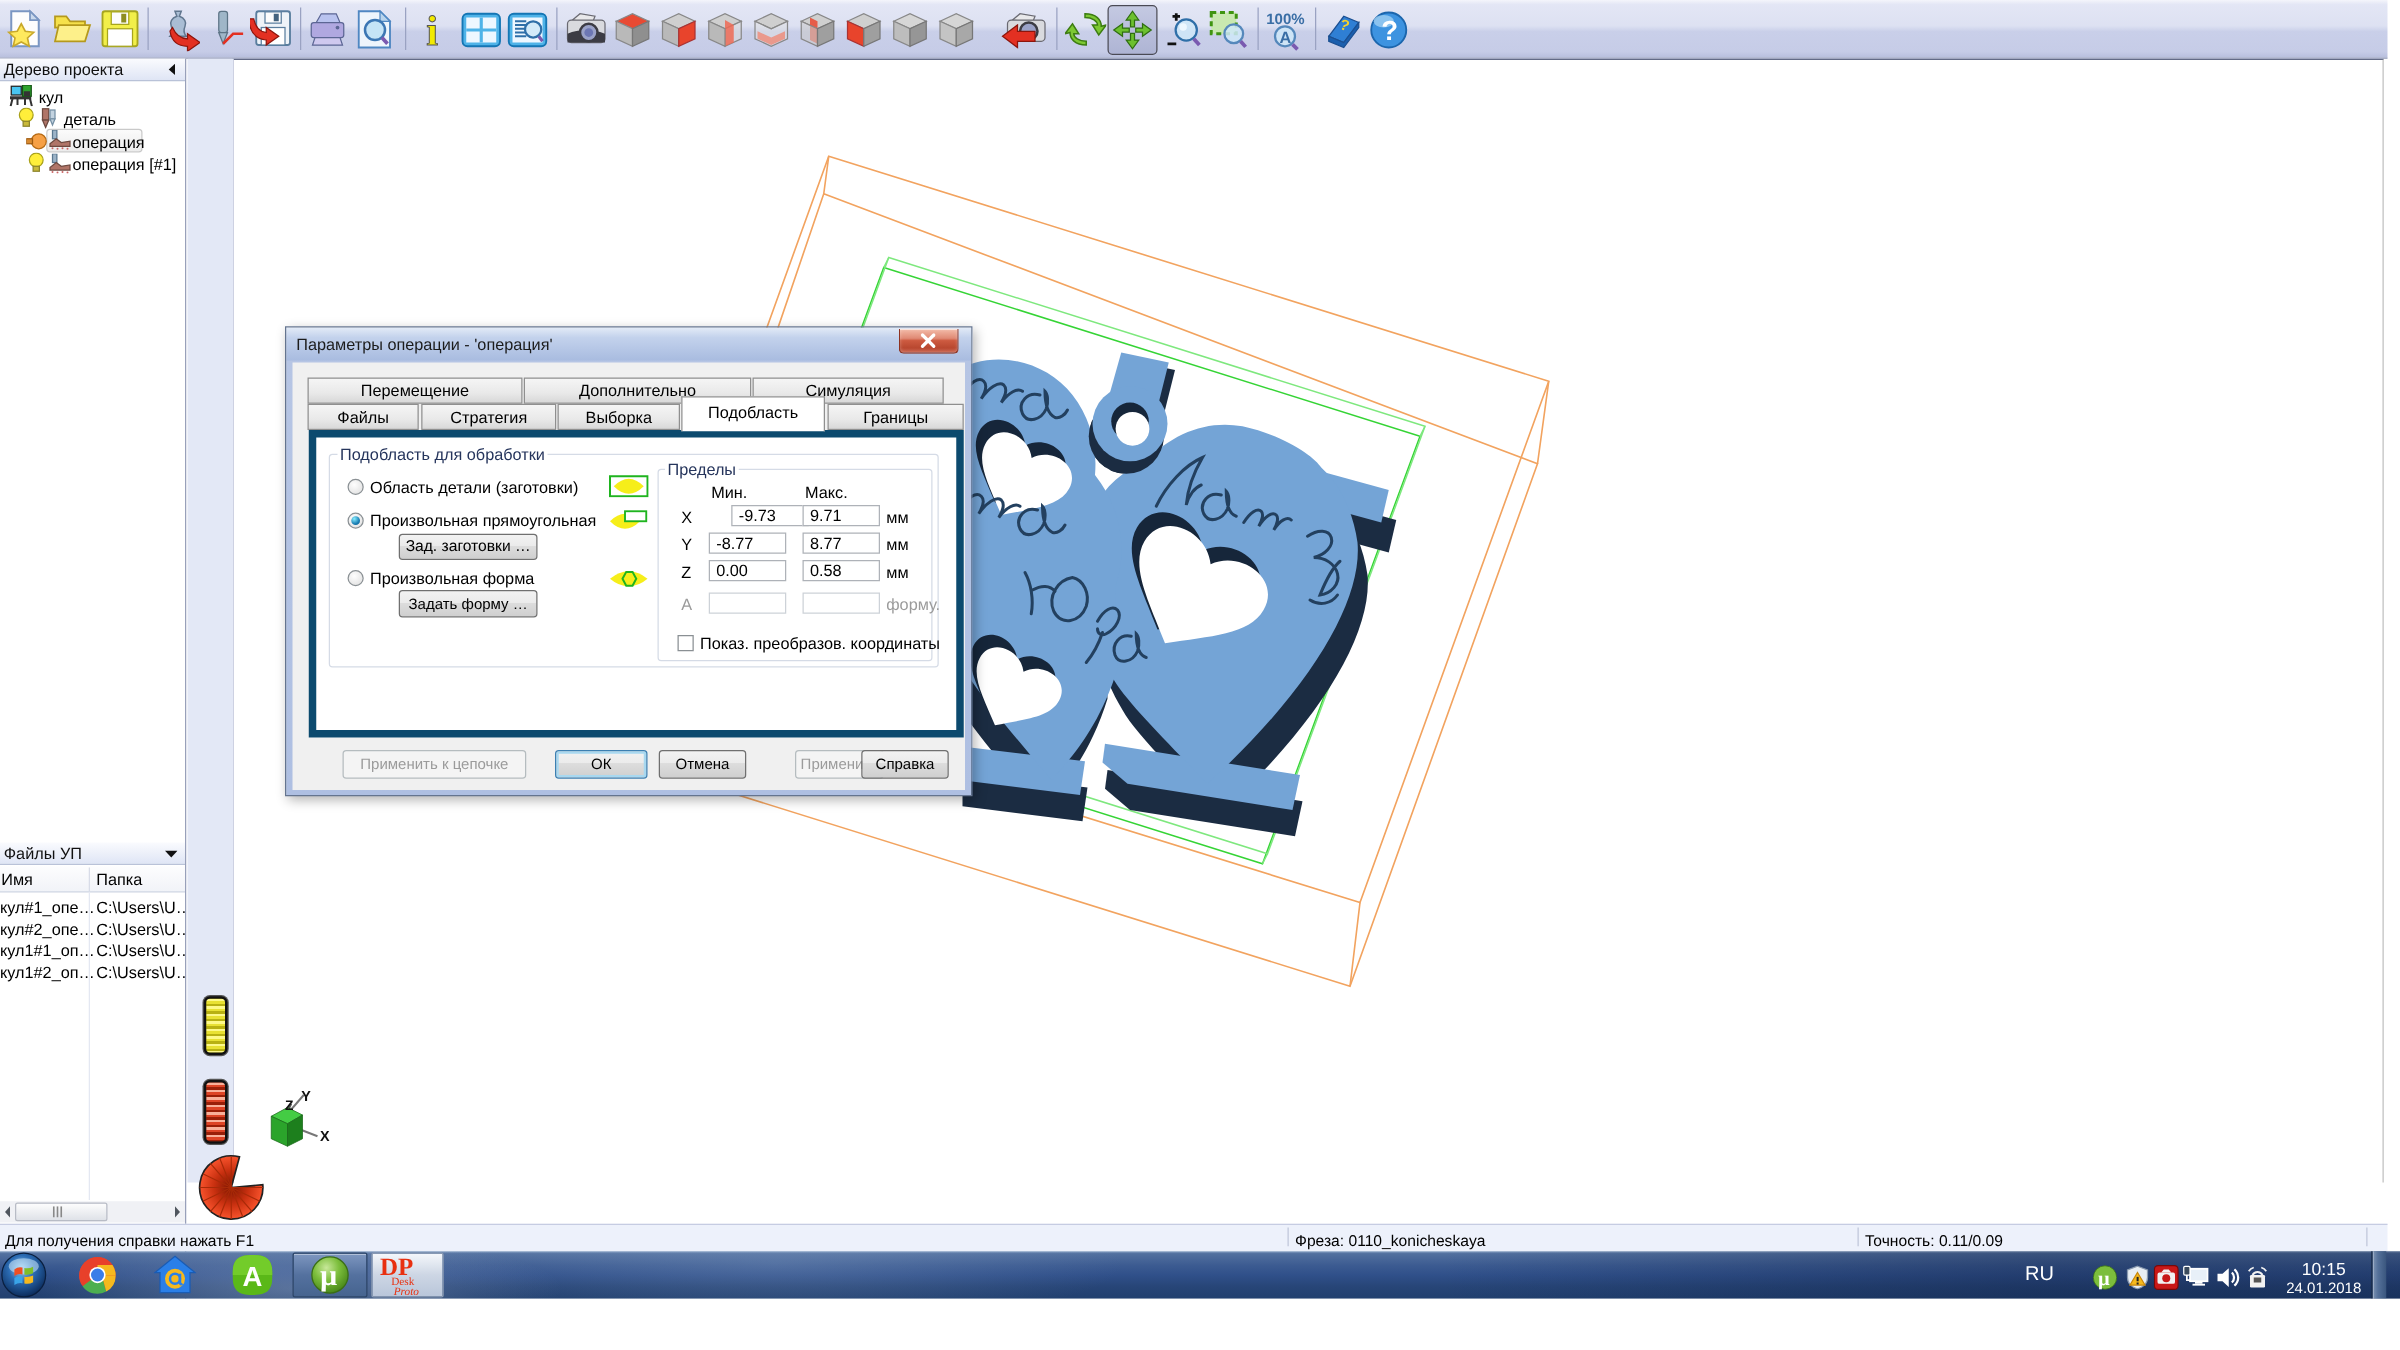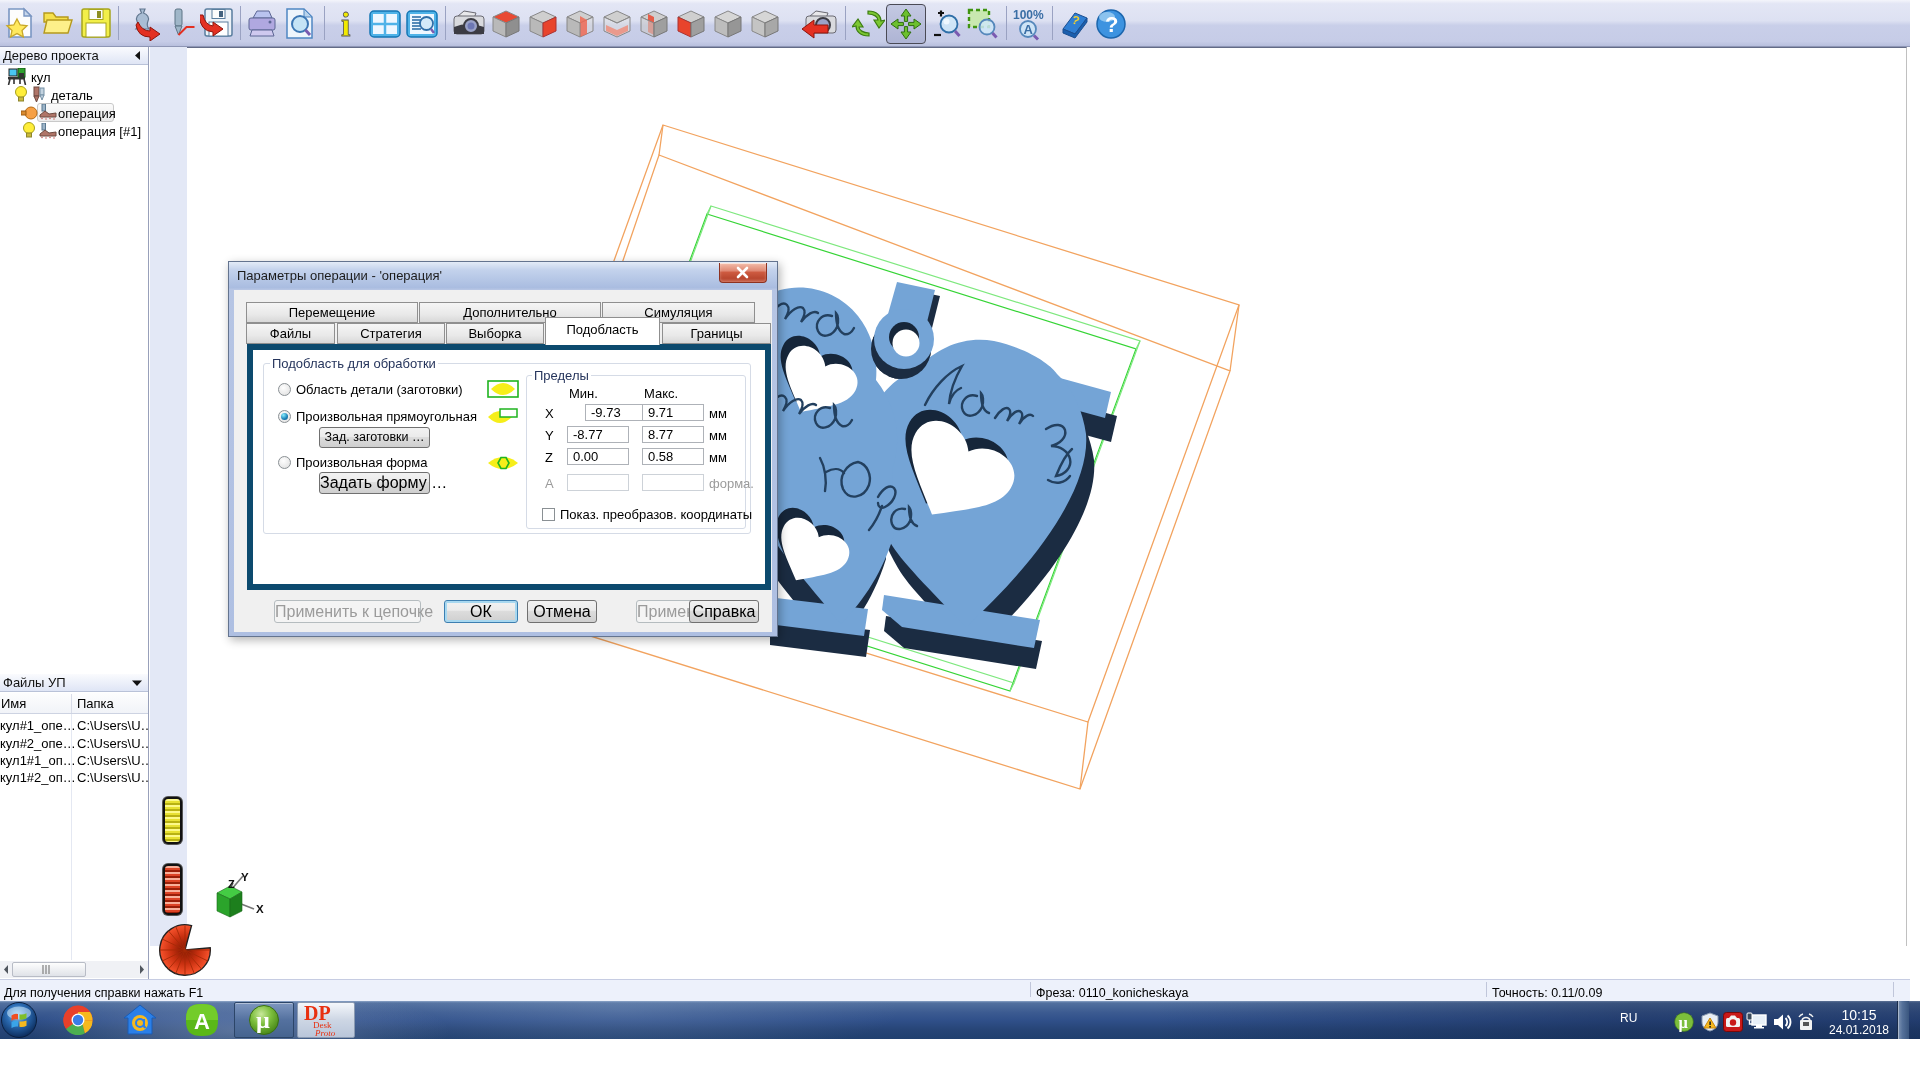--- a/index.html
+++ b/index.html
@@ -58,21 +58,21 @@
   border:1px solid #8f8f8f; font-size:13px; color:#000; text-align:center; line-height:19px; }
 .tabactive { background:#fff; border-bottom:none; z-index:3; }
 #tabpanel { position:absolute; left:13px; top:54px; width:524px; height:246px; background:#fff; border:6px solid #0c4a6e; z-index:2; }
 .grp { position:absolute; border:1px solid #d5dbe6; border-radius:3px; }
 .grplabel { position:absolute; font-size:13px; color:#26355c; background:#fff; padding:0 2px; }
 .radio { position:absolute; width:13px; height:13px; border-radius:50%;
   border:1px solid #8a9094; background:radial-gradient(circle at 40% 35%, #fefefe, #ddd); }
 .radio.sel::after { content:""; position:absolute; left:2px; top:2px; width:7px; height:7px; border-radius:50%;
   background:radial-gradient(circle at 35% 30%, #8ef, #1a7fb5 60%, #0a5a87); }
 .rlabel { position:absolute; font-size:13px; color:#000; white-space:nowrap; }
-.btn7 { position:absolute; font-size:16px; color:#000; text-align:center; white-space:nowrap;
+.btn7 { position:absolute; font-size:12px; color:#000; text-align:center; white-space:nowrap;
   background:linear-gradient(to bottom,#f2f2f2,#ebebeb 45%,#dddddd 46%,#cfcfcf);
   border:1px solid #707070; border-radius:3px; }
 .btn7.dis { color:#9b9b9b; background:#f4f4f4; border-color:#b5bcbf;margin-left:30px; }
 .inp { position:absolute; width:62px; height:17px; background:#fff; border:1px solid #aeb2b8;
   font-size:13px; color:#000; line-height:15px; padding-left:5px; }
 .flabel { position:absolute; font-size:13px; color:#000; }
 .gray { color:#9b9b9b !important; }
 </style></head>
 <body>
 <div id="screen">
@@ -553,21 +553,21 @@
       <text x="8" y="24" font-size="24" font-weight="bold" fill="#fff" font-family="Liberation Serif">µ</text>
     </svg>
 
     <div class="btn" style="left:297px;width:58px;background:linear-gradient(to bottom,#f4f7fb,#cdd6e4 50%,#b9c6da);border:1px solid #8a9ab2;"></div>
     <svg width="50" height="34" viewBox="0 0 50 34" style="position:absolute;left:301px;top:2px;">
       <text x="3" y="17" font-family="Liberation Serif" font-size="20" font-weight="bold" fill="#e83010">DP</text>
       <text x="12" y="25" font-family="Liberation Serif" font-size="9" fill="#e83010">Desk</text>
       <text x="14" y="33" font-family="Liberation Serif" font-style="italic" font-size="9" fill="#e83010">Proto</text>
     </svg>
 
-    <div style="position:absolute;left:1620px;top:10px;font-size:12px;color:#fff;">RU</div>
+    <div style="position:absolute;left:1620px;top:10px;font-size:16px;color:#fff;">RU</div>
     <svg width="20" height="20" viewBox="0 0 32 32" style="position:absolute;left:1674px;top:11px;">
       <circle cx="16" cy="16" r="15" fill="#7cbe3c" stroke="#3a6e14"></circle>
       <text x="7" y="25" font-size="26" font-weight="bold" fill="#fff" font-family="Liberation Serif">µ</text>
     </svg>
     <svg width="20" height="20" viewBox="0 0 20 20" style="position:absolute;left:1700px;top:11px;">
       <path d="M10 1 L18 4 L18 10 C18 15 14 18 10 19 C6 18 2 15 2 10 L2 4 Z" fill="#e8eef4" stroke="#8a9ab0"></path>
       <path d="M10 6 L16 16 L4 16 Z" fill="#f6b91e" stroke="#c8860a"></path>
       <rect x="9.3" y="9.5" width="1.6" height="3.5" fill="#222"></rect>
       <rect x="9.3" y="14" width="1.6" height="1.6" fill="#222"></rect>
     </svg>
@@ -656,21 +656,21 @@
         <input class="inp" style="left: 314px; top: 76px;" value="-8.77">
         <input class="inp" style="left: 389px; top: 76px;" value="8.77">
         <div class="flabel" style="left:456px;top:78px;">мм</div>
         <div class="flabel" style="left:292px;top:100px;">Z</div>
         <input class="inp" style="left: 314px; top: 98px;" value="0.00">
         <input class="inp" style="left: 389px; top: 98px;" value="0.58">
         <div class="flabel" style="left:456px;top:100px;">мм</div>
         <div class="flabel gray" style="left:292px;top:126px;">A</div>
         <input class="inp" style="left: 314px; top: 124px; border-color: rgb(205, 210, 216);">
         <input class="inp" style="left: 389px; top: 124px; border-color: rgb(205, 210, 216);">
-        <div class="flabel gray" style="left:456px;top:126px;">форма.</div>
+        <div class="flabel gray" style="left:456px;top:126px;">форму.</div>
         <div style="position:absolute;left:289px;top:158px;width:13px;height:13px;background:#fff;border:1px solid #8a9094;"></div>
         <div class="flabel" style="left:307px;top:157px;">Показ. преобразов. координаты</div>
       </div>
 
       <div class="btn7 dis" style="left:10px;top:310px;width:147px;height:23px;line-height:21px;">Применить к цепочке</div>
       <div class="btn7" style="left:210px;top:310px;width:74px;height:23px;line-height:21px;border-color:#3c7fb1;box-shadow:inset 0 0 0 2px #a8d8f0;">ОК</div>
       <div class="btn7" style="left:293px;top:310px;width:70px;height:23px;line-height:21px;">Отмена</div>
       <div class="btn7 dis" style="left:372px;top:310px;width:71px;height:23px;line-height:21px;">Применить</div>
       <div class="btn7" style="left:455px;top:310px;width:70px;height:23px;line-height:21px;">Справка</div>
     </div>

